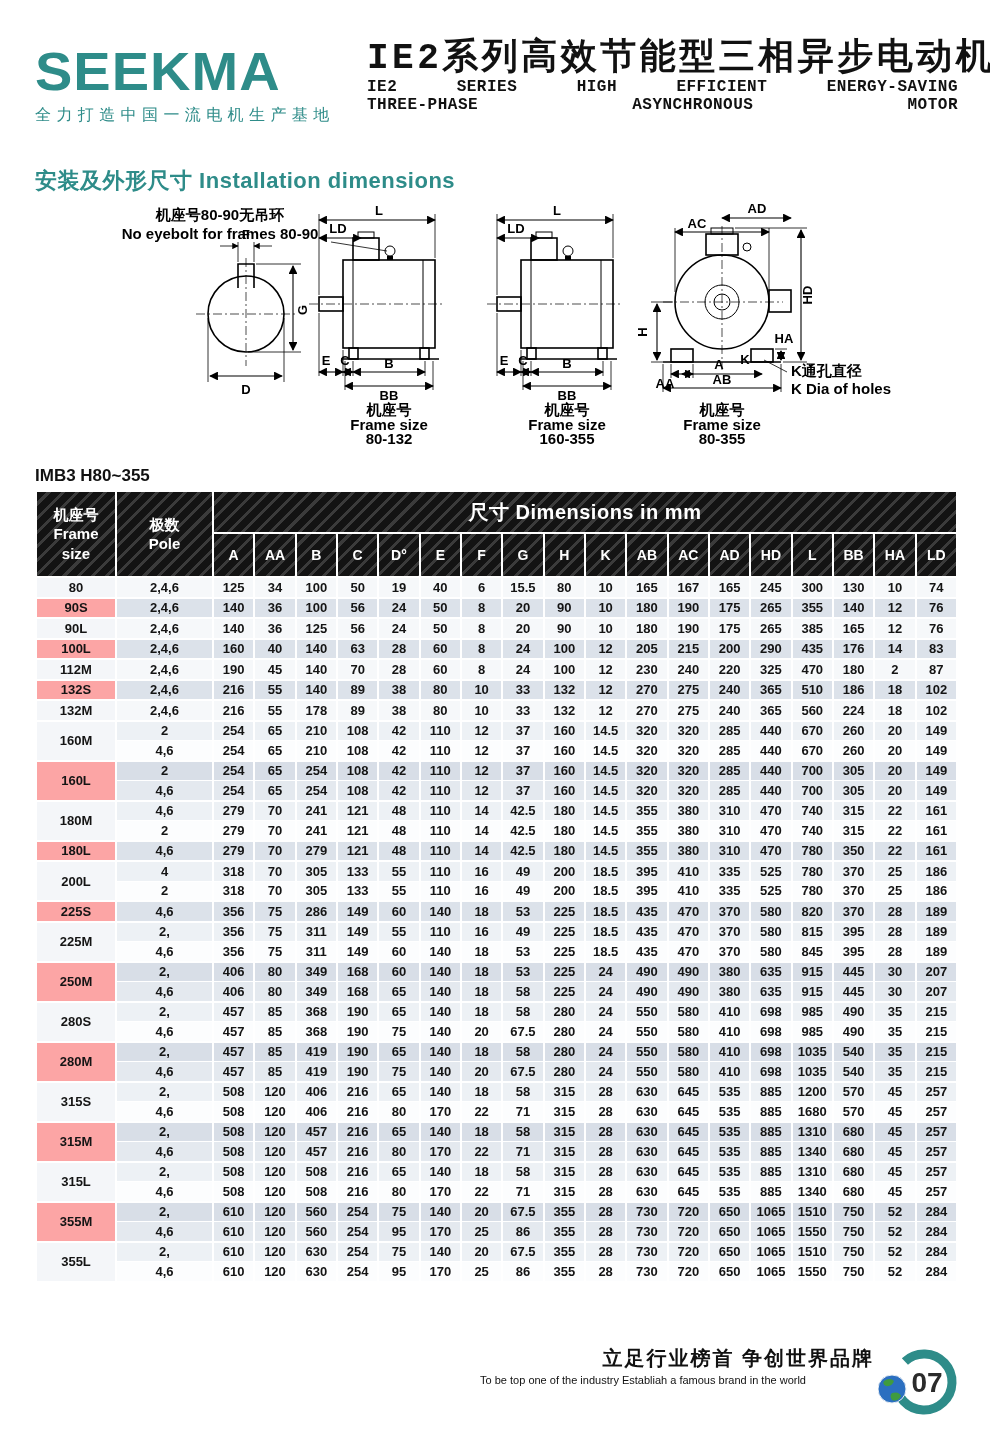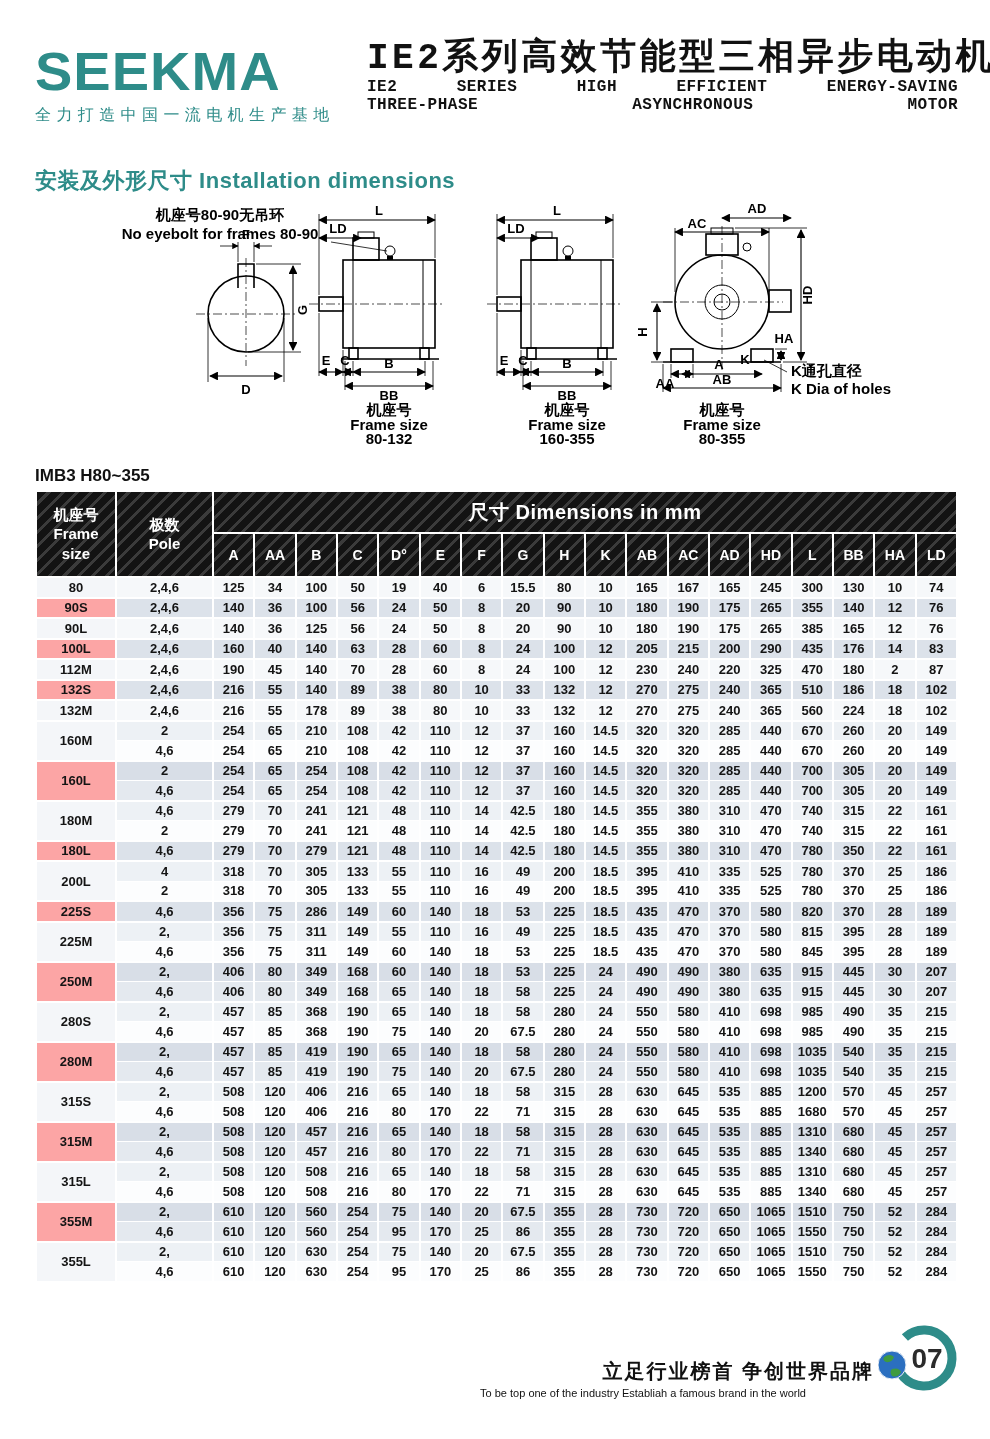--- a/index.html
+++ b/index.html
@@ -42,21 +42,21 @@
   tbody td{
     height:18.5px;font-size:13px;font-weight:700;text-align:center;color:#141414;
     border-left:2px solid #fff;border-right:2px solid #fff;
     border-top:1px solid #fff;border-bottom:1px solid #fff;padding:0;
   }
   tr.gfirst td{border-top:2px solid #fff;}
   .w0{background:#edf1f5}.w1{background:#fcfdfe}.ws{background:#f6f8fa}
   .l0{background:#d8dee7}.l1{background:#e4e9ef}.ls{background:#dce2ea}
   .fw{background:#f4f6f9}.fl{background:#fca5a5}
   
-  .footer{position:absolute;right:26px;bottom:40px;display:flex;align-items:flex-end;}
+  .footer{position:absolute;right:26px;bottom:16px;display:flex;align-items:flex-start;}
   .slogans{text-align:right;}
   .slogan-cn{font-size:20px;font-weight:900;letter-spacing:2px;white-space:nowrap;}
   .slogan-en{font-size:11px;font-weight:400;margin-top:2px;padding-right:68px;white-space:nowrap;}
   .badge{margin-left:4px;flex:none;}
 </style>
 </head>
 <body>
 
 <div class="page">
 

